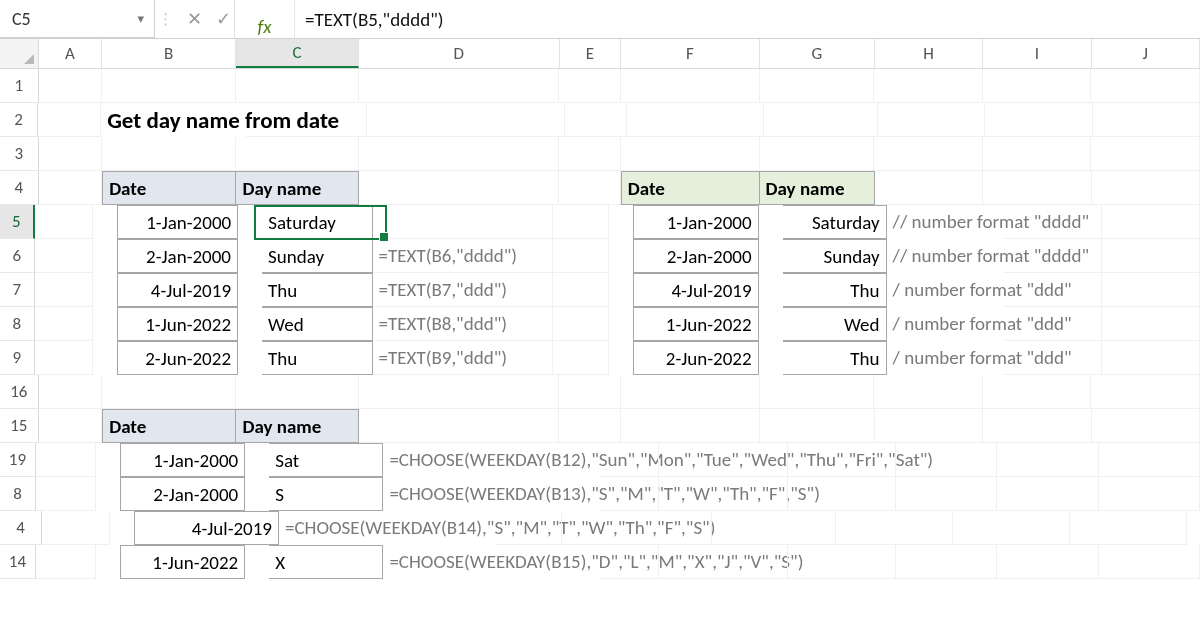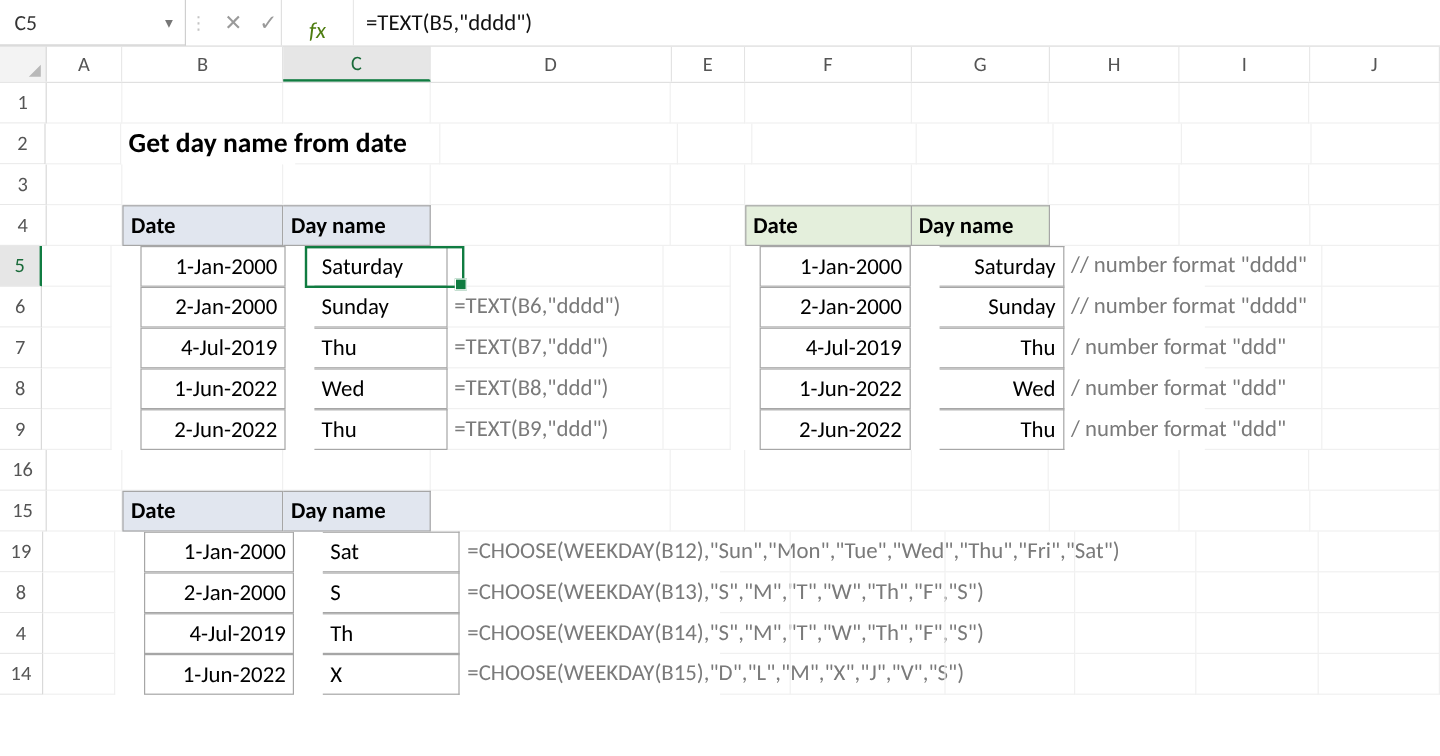--- a/index.html
+++ b/index.html
@@ -351,21 +351,20 @@
       <div class="cell cF gridline"></div>
       <div class="cell cG gridline"></div>
       <div class="cell cH gridline"></div>
       <div class="cell cI gridline"></div>
       <div class="cell cJ gridline"></div>
     </div>
     <div class="row">
       <div class="rowhdr">4</div>
       <div class="cell cA gridline"></div>
       <div class="cell cB bcell r">4-Jul-2019</div>
-      <div class="cell cC bcell">Th</div>
       <div class="cell cD gray">=CHOOSE(WEEKDAY(B14),"S","M","T","W","Th","F","S")</div>
       <div class="cell cE gridline"></div>
       <div class="cell cF gridline"></div>
       <div class="cell cG gridline"></div>
       <div class="cell cH gridline"></div>
       <div class="cell cI gridline"></div>
       <div class="cell cJ gridline"></div>
     </div>
     <div class="row">
       <div class="rowhdr">14</div>

